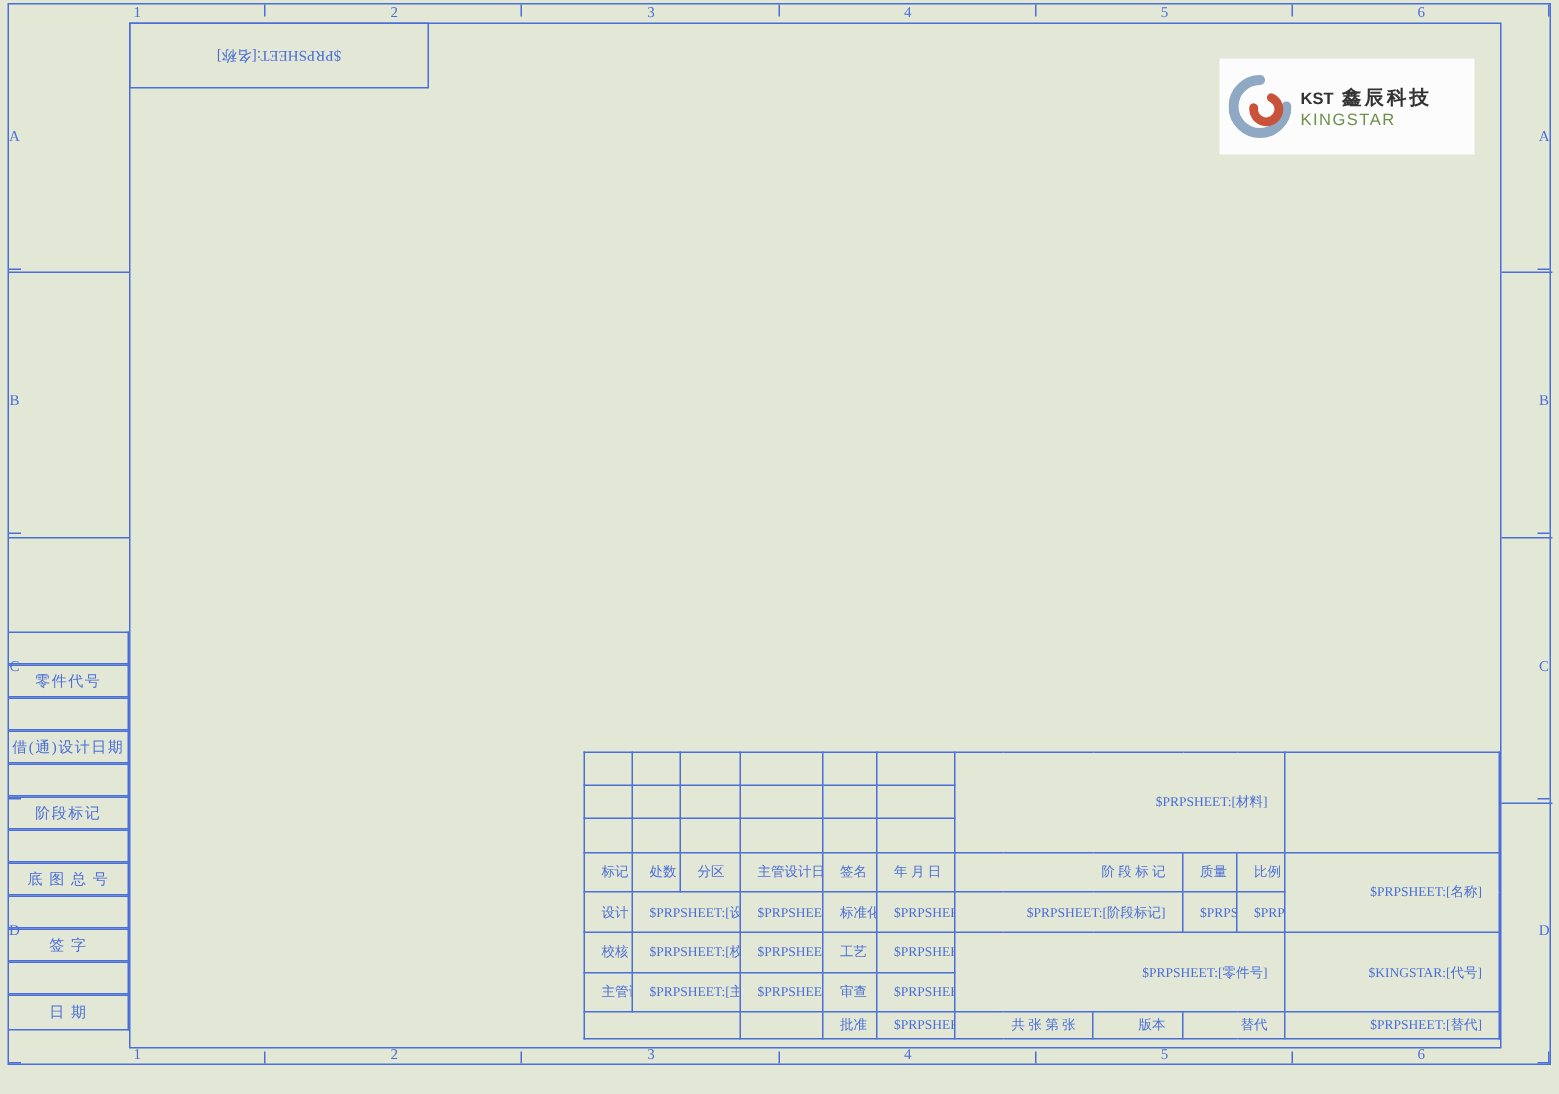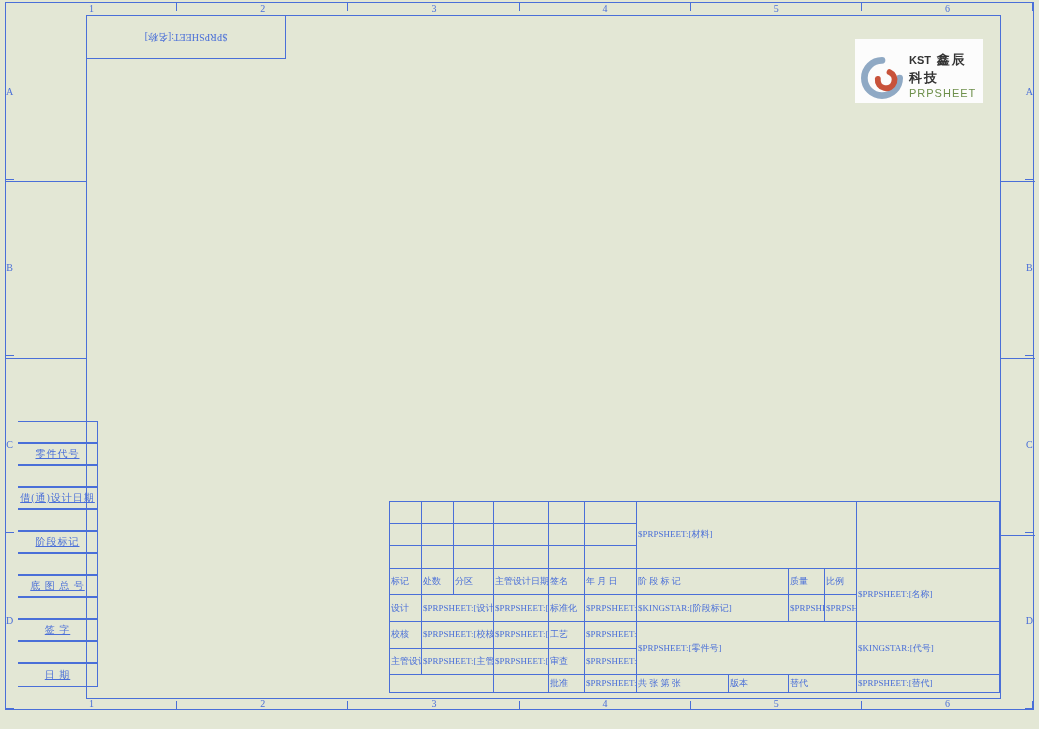--- a/index.html
+++ b/index.html
@@ -57,48 +57,47 @@
     font-size: 10px; color: #4a6fd8;
     transform: scaleY(-1) scaleX(-1);
   }
   
   .hline { position: absolute; left: 0; height: 1px; background: #4a6fd8; }
   
   .leftcol {
     position: absolute; left: 0; width: 80px;
   }
   .lcell {
-    position: absolute; left: 12px; width: 80px; height: 22px;
+    position: absolute; left: 0; width: 80px; height: 22px;
     border: 1px solid #4a6fd8; border-left: none;
     font-size: 10px; color: #4a6fd8;
     display: flex; align-items: center; justify-content: center;
     letter-spacing: 1px;
-    text-decoration: underline;
   }
   
   .tblock {
     position: absolute; right: 34px; bottom: 16px;
     width: 610px; height: 192px;
     font-size: 9px; color: #4a6fd8;
   }
   .tblock td {
     border: 1px solid #4a6fd8;
-    text-align: left; vertical-align: middle;
+    text-align: right; vertical-align: middle;
     font-size: 9px; color: #4a6fd8;
     overflow: hidden; white-space: nowrap;
-    padding: 0 1px;
+    padding: 0 11px;
     margin-left: 32px;
   }
   .tblock table { border-collapse: collapse; width: 100%; height: 100%; table-layout: fixed; }
   
   .logo {
     position: absolute; right: 50px; top: 36px;
-    width: 128px; height: 64px;
+    width: 170px; height: 64px;
     background: #fcfcfc;
-    display: flex; align-items: flex-end; justify-content: flex-start;
+    display: flex; align-items: center; justify-content: flex-start;
     padding: 4px 6px;
   }
   .logo-swirl {
     width: 42px; height: 42px; position: relative; margin-right: 6px;
   }
   .logo-text { font-size: 13px; letter-spacing: 2px; color: #333; font-family: "SimHei", sans-serif; display: flex; flex-direction: column; }
   .logo-text .cn { font-weight: bold; }
   .logo-text .en { font-size: 11px; letter-spacing: 1px; color: #6d8f4a; }
   .kst { font-size: 11px; font-weight: bold; color: #333; letter-spacing: 0; }
 </style>
@@ -220,21 +219,21 @@
         <td>比例</td>
         <td rowspan="2">$PRPSHEET:[名称]</td>
       </tr>
 
       <tr style="height:24px">
         <td>设计</td>
         <td colspan="2">$PRPSHEET:[设计]</td>
         <td>$PRPSHEET:[设计日期]</td>
         <td>标准化</td>
         <td>$PRPSHEET:[标准化]</td>
-        <td colspan="3">$KINGSTAR:[阶段标记]</td>
+        <td colspan="3">$PRPSHEET:[阶段标记]</td>
         <td>$PRPSHEET:[质量]</td>
         <td>$PRPSHEET:[比例]</td>
       </tr>
 
       <tr style="height:24px">
         <td>校核</td>
         <td colspan="2">$PRPSHEET:[校核]</td>
         <td>$PRPSHEET:[校核日期]</td>
         <td>工艺</td>
         <td>$PRPSHEET:[工艺]</td>
@@ -266,16 +265,16 @@
 
   <div class="logo">
     <div class="logo-swirl">
       <svg viewBox="0 0 50 50" width="42" height="42">
         <path d="M25 4 A21 21 0 1 0 46 25" fill="none" stroke="#8fa9c4" stroke-width="8" stroke-linecap="round"></path>
         <path d="M20 26 a10 10 0 1 0 14 -8" fill="none" stroke="#c8523a" stroke-width="7" stroke-linecap="round"></path>
       </svg>
     </div>
     <div class="logo-text">
       <span><span class="kst">KST</span> <span class="cn">鑫辰科技</span></span>
-      <span class="en">PRPSHEET</span>
+      <span class="en">KINGSTAR</span>
     </div>
   </div>
 </div>
 
 </body></html>

